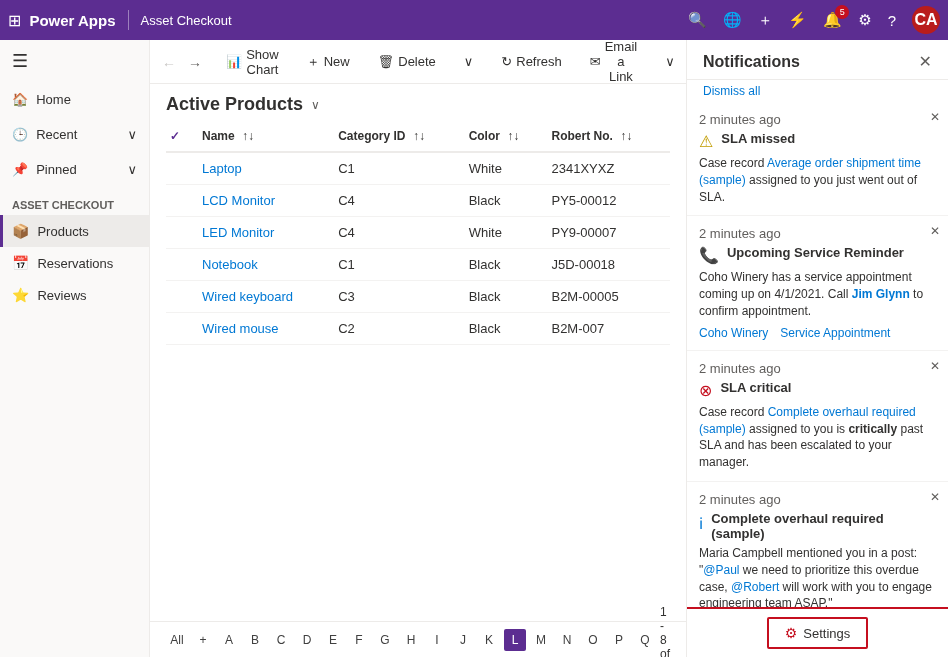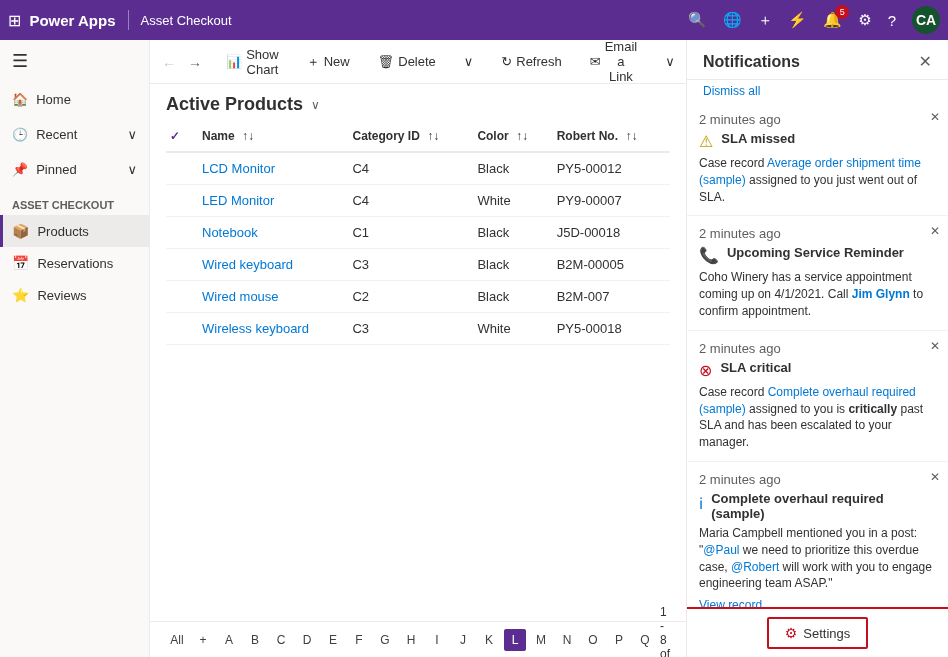--- a/index.html
+++ b/index.html
@@ -23,22 +23,22 @@
     .topbar-icons { display: flex; align-items: center; gap: 16px; }
     .topbar-icon { color: white; font-size: 15px; cursor: pointer; position: relative; }
     .topbar-icon .badge {
       position: absolute; top: -6px; right: -7px;
       background: #c50f1f; color: white; border-radius: 50%;
       font-size: 9px; width: 14px; height: 14px;
       display: flex; align-items: center; justify-content: center;
     }
     .topbar-avatar {
       width: 28px; height: 28px; border-radius: 50%;
-      background: #14532d; color: white; display: flex; align-items: center; justify-content: center;
-      font-size: 14px; font-weight: 600; cursor: pointer;
+      background: #b91c1c; color: white; display: flex; align-items: center; justify-content: center;
+      font-size: 16px; font-weight: 600; cursor: pointer;
     }
 
     
     .layout { display: flex; height: 617px; }
 
     
     .sidebar {
       width: 150px; background: #faf9f8; border-right: 1px solid #edebe9;
       display: flex; flex-direction: column;
     }
@@ -298,20 +298,27 @@
               <span>Color</span>
               <span class="sort-icons">↑↓</span>
             </th>
             <th>
               <span>Robert No.</span>
               <span class="sort-icons">↑↓</span>
             </th>
           </tr>
         </thead>
         <tbody id="products-tbody">
+        <tr>
+      <td class="checkbox-col"></td>
+      <td><a>Laptop</a></td>
+      <td>C1</td>
+      <td>White</td>
+      <td>2341XYXZ</td>
+    </tr>
             <tr>
       <td class="checkbox-col"></td>
       <td><a>LCD Monitor</a></td>
       <td>C4</td>
       <td>Black</td>
       <td>PY5-00012</td>
     </tr>
             <tr>
       <td class="checkbox-col"></td>
       <td><a>LED Monitor</a></td>
@@ -332,27 +339,20 @@
       <td>C3</td>
       <td>Black</td>
       <td>B2M-00005</td>
     </tr>
             <tr>
       <td class="checkbox-col"></td>
       <td><a>Wired mouse</a></td>
       <td>C2</td>
       <td>Black</td>
       <td>B2M-007</td>
-    </tr>
-            <tr>
-      <td class="checkbox-col"></td>
-      <td><a>Wireless keyboard</a></td>
-      <td>C3</td>
-      <td>White</td>
-      <td>PY5-00018</td>
     </tr>
           </tbody>
       </table>
     </div>
 
     <div class="pagination-bar" id="pagination-bar">
     <span class="pag-letter">All</span>
         <span class="pag-letter">+</span>
         <span class="pag-letter">A</span>
         <span class="pag-letter">B</span>
@@ -400,20 +400,24 @@
       <div class="notif-item">
         <button class="notif-item-close">✕</button>
         <div class="notif-time">2 minutes ago</div>
         <div class="notif-item-header">
           <span class="notif-icon phone">📞</span>
           <span class="notif-item-title">Upcoming Service Reminder</span>
         </div>
         <div class="notif-item-body">
           Coho Winery has a service appointment coming up on 4/1/2021. Call <a class="notif-link bold">Jim Glynn</a> to confirm appointment.
         </div>
+        <div class="notif-actions">
+          <a class="notif-action-link">Coho Winery</a>
+          <a class="notif-action-link">Service Appointment</a>
+        </div>
       </div>
 
       <div class="notif-item">
         <button class="notif-item-close">✕</button>
         <div class="notif-time">2 minutes ago</div>
         <div class="notif-item-header">
           <span class="notif-icon critical" style="font-size:16px;">⊗</span>
           <span class="notif-item-title">SLA critical</span>
         </div>
         <div class="notif-item-body">

